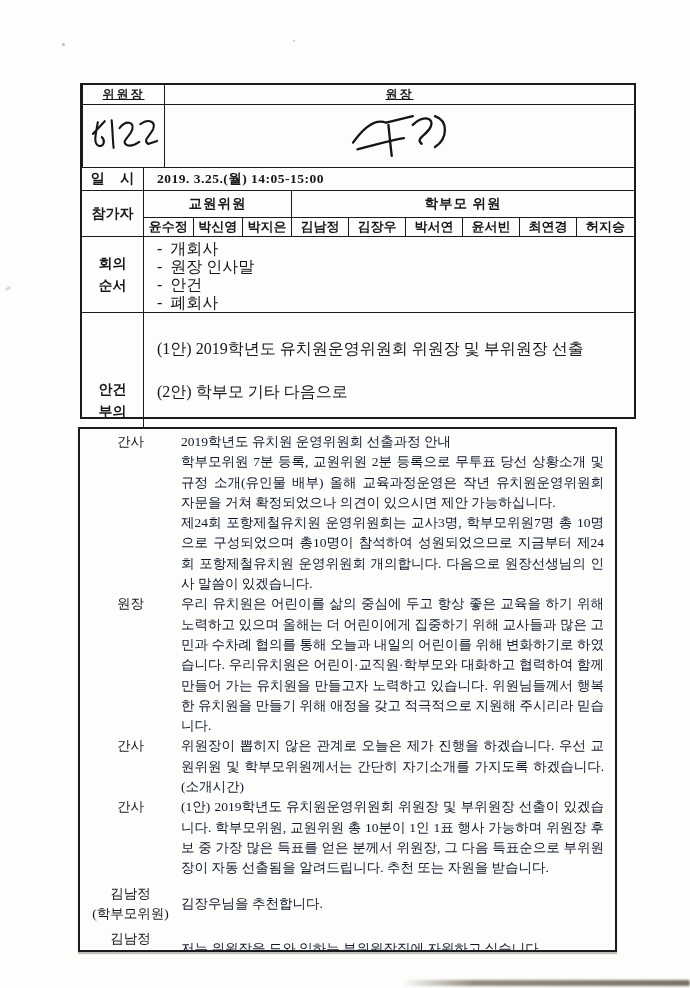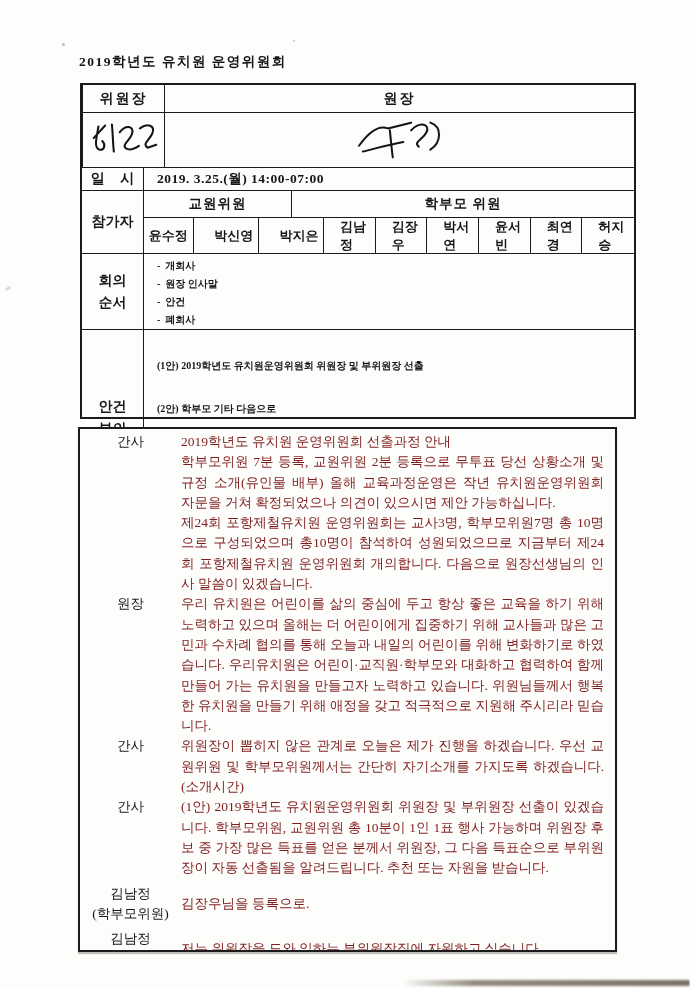--- a/index.html
+++ b/index.html
@@ -21,23 +21,23 @@
     background:#fdfdfc;
   }
   .t1-top { height:83px; flex:none; display:flex; border-bottom:1.6px solid #1b1b1b; }
   .t1-title {
     width:376px; flex:none; display:flex; align-items:center; justify-content:center;
     font-size:24px; font-weight:bold; letter-spacing:2px; white-space:nowrap;
   }
   .sign-col { width:82px; flex:none; border-left:1.6px solid #1b1b1b; display:flex; flex-direction:column; }
   .sign-col.last { flex:1; }
   .sign-head {
-    height:28px; flex:none; border-bottom:1.6px solid #1b1b1b;
+    height:20px; flex:none; border-bottom:1.6px solid #1b1b1b;
     display:flex; align-items:center; justify-content:center;
-    font-size:14px; font-weight:bold; letter-spacing:2px;
+    font-size:12px; font-weight:bold; letter-spacing:2px;text-decoration:underline;
   }
   .sign-pad { flex:1; position:relative; }
   .sign-pad svg { position:absolute; inset:0; width:100%; height:100%; }
 
   .t1-row { display:flex; border-bottom:1.6px solid #1b1b1b; }
   .t1-row.last { border-bottom:none; flex:1; }
   .lbl {
     width:62px; flex:none; border-right:1.6px solid #1b1b1b;
     display:flex; align-items:center; justify-content:center; text-align:left;
     font-size:14px; font-weight:bold; white-space:pre-line; line-height:22px;
@@ -46,28 +46,28 @@
   .row-dt { height:23px; }
   .row-dt .val {
     flex:1; display:flex; align-items:center; padding-left:13px;
     font-size:13.5px; font-weight:bold; letter-spacing:.5px;
   }
   .row-part { height:63px; }
   .part { flex:1; display:flex; flex-direction:column; }
   .pg-head { height:27px; flex:none; display:grid; grid-template-columns:148px 1fr; border-bottom:1.6px solid #1b1b1b; }
   .pg-head > div { display:flex; align-items:center; justify-content:center; font-size:13.5px; font-weight:bold; letter-spacing:1px; }
   .pg-head .gt { border-right:1.6px solid #1b1b1b; }
-  .pg-names { flex:1; display:grid; grid-template-columns:49.5px 49.5px 49px repeat(6,1fr);gap:16px; }
+  .pg-names { flex:1; display:grid; grid-template-columns:49.5px 49.5px 49px repeat(6,1fr); }
   .pg-names .n {
     border-right:1.6px solid #1b1b1b; display:flex; align-items:center; justify-content:center;
     font-size:13px; font-weight:bold;
   }
   .pg-names .n.last { border-right:none; }
   .row-order { height:76px; }
-  .itemlist { flex:1; padding:3px 6px 0 13px; font-weight:bold; font-size:10px; }
+  .itemlist { flex:1; padding:3px 6px 0 13px; font-weight:normal; font-size:16px; }
   .row-order .itemlist div { line-height:18px; }
   .row-order .itemlist div::before { content:"-\00a0\00a0"; }
   .row-agenda .itemlist div { line-height:20px;margin-top:23px; }
 
   
   .t2 {
     position:absolute; left:78px; top:427px; width:539px; height:525px;
     border:2px solid #1b1b1b; background:#fdfdfc;
     padding:3px 11px 0 0; overflow:hidden;
     box-shadow:0 2px 1px rgba(80,72,60,.35);
@@ -75,41 +75,40 @@
   .entry { display:flex; align-items:flex-start; }
   .entry.center { align-items:center; }
   .entry.gap { margin-top:5px; }
   .spk {
     width:101px; flex:none; text-align:center;
     font-size:13.5px; line-height:20.3px; padding-top:0;
   }
   .spk .role { display:block; }
   .txt {
     flex:1; font-size:13.5px; line-height:20.3px;
-    text-align:justify; white-space:pre-wrap; color:#7f1d1d;
+    text-align:justify; white-space:pre-wrap; color:#0f172a;
   }
 
   
   .speck { position:absolute; background:#8b8b8b; border-radius:50%; }
   .speck.s1 { left:62px; top:43px; width:3px; height:3px; opacity:.55; }
   .speck.s2 { left:293px; top:40px; width:2px; height:2px; opacity:.5; }
   .speck.s3 { left:5px; top:287px; width:6px; height:3px; opacity:.3; transform:rotate(-30deg); border-radius:40%; }
   .scan-edge {
     position:absolute; left:402px; top:980px; width:288px; height:6px;
     background:linear-gradient(to right, rgba(130,118,98,0), rgba(112,102,85,.75) 25%, rgba(98,90,75,.85));
     filter:blur(1.2px); border-radius:2px;
   }
   .sig-stroke { fill:none; stroke:#141414; stroke-width:2.1; stroke-linecap:round; stroke-linejoin:round; }
 </style>
 </head>
 <body>
 
 <div class="page">
 
-  <div class="year-label">2019학년도 유치원 운영위원회</div>
 
   <div class="t1">
     <div class="t1-top">
       <div class="sign-col">
         <div class="sign-head">위원장</div>
         <div class="sign-pad" aria-label="김장수">
           <svg viewBox="0 0 82 56">
             <path class="sig-stroke" d="M10 26 L22 13 M15 14 C13 26 10 36 16 38 C21 39 23 33 19 29"></path>
             <path class="sig-stroke" d="M29 12 C30 22 30 32 31 40"></path>
             <path class="sig-stroke" d="M37 20 C43 12 52 13 50 21 C48 29 38 33 44 37 C48 39 54 36 57 34"></path>
@@ -126,21 +125,21 @@
             <path class="sig-stroke" d="M38 18 C39 28 40 38 41 46"></path>
             <path class="sig-stroke" d="M60 18 C70 8 80 12 76 20 C72 28 62 30 68 35"></path>
             <path class="sig-stroke" d="M80 10 C92 14 92 30 80 38"></path>
           </svg>
         </div>
       </div>
     </div>
 
     <div class="t1-row row-dt">
       <div class="lbl dt">일 시</div>
-      <div class="val">2019. 3.25.(월) 14:00-07:00</div>
+      <div class="val">2019. 3.25.(월) 14:05-15:00</div>
     </div>
 
     <div class="t1-row row-part">
       <div class="lbl">참가자</div>
       <div class="part">
         <div class="pg-head">
           <div class="gt">교원위원</div>
           <div class="gp">학부모 위원</div>
         </div>
         <div class="pg-names">
@@ -214,21 +213,21 @@
         <span class="role"></span>
       </div>
       <div class="txt">(1안) 2019학년도 유치원운영위원회 위원장 및 부위원장 선출이 있겠습니다. 학부모위원, 교원위원 총 10분이 1인 1표 행사 가능하며 위원장 후보 중 가장 많은 득표를 얻은 분께서 위원장, 그 다음 득표순으로 부위원장이 자동 선출됨을 알려드립니다. 추천 또는 자원을 받습니다.</div>
     </div>
 
     <div class="entry center gap">
       <div class="spk">
         <span>김남정</span>
         <span class="role">(학부모위원)</span>
       </div>
-      <div class="txt">김장우님을 등록으로.</div>
+      <div class="txt">김장우님을 추천합니다.</div>
     </div>
 
     <div class="entry center gap">
       <div class="spk">
         <span>김남정</span>
         <span class="role">(학부모위원)</span>
       </div>
       <div class="txt">저는 위원장을 도와 일하는 부위원장직에 자원하고 싶습니다.</div>
     </div>
 

